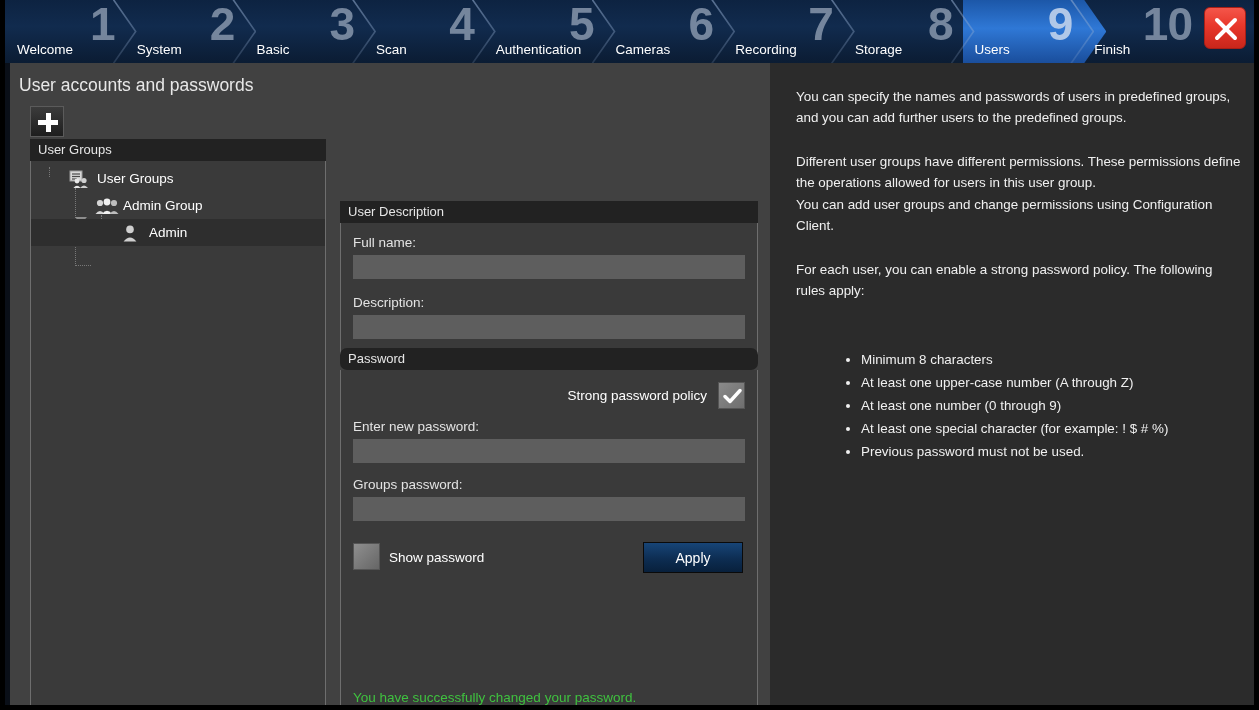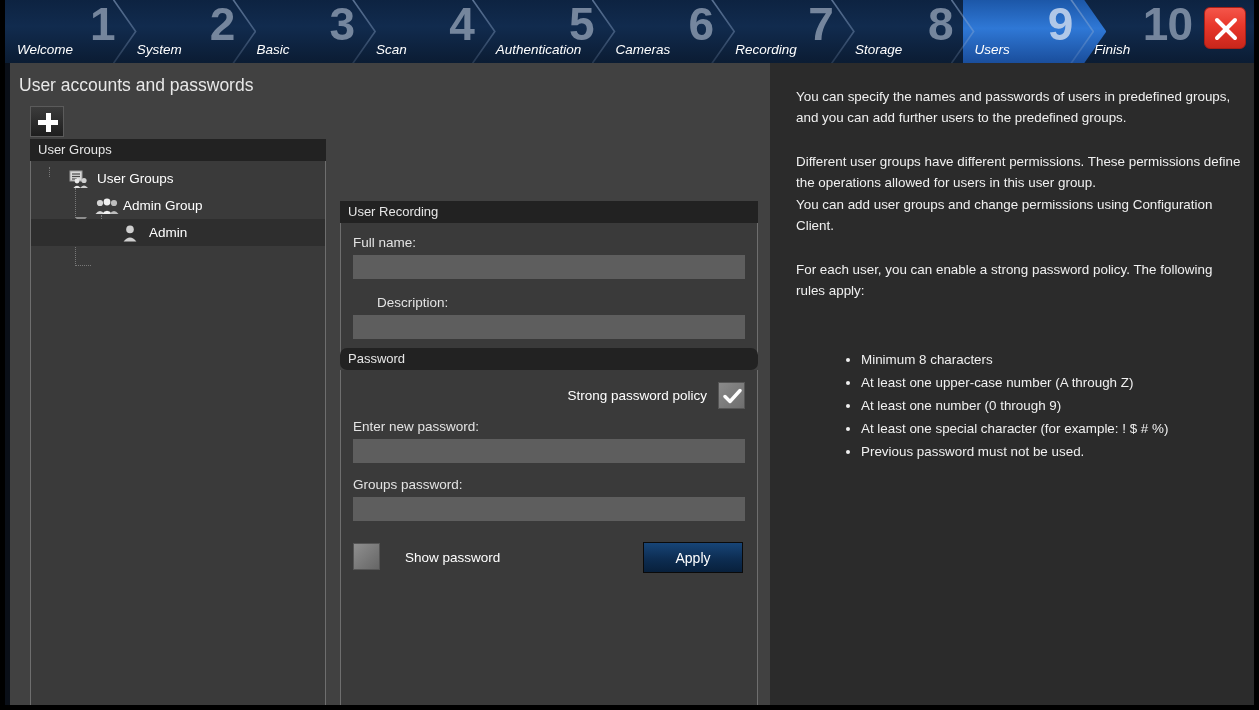--- a/index.html
+++ b/index.html
@@ -60,21 +60,20 @@
   .step.active .step-num {
     color: #b9cdea;
     opacity: 0.95;
   }
   .step-label {
     position: absolute;
     left: 12px; bottom: 6px;
     font-size: 13.5px;
     color: #ffffff;
     white-space: nowrap;
-    font-style: italic;
   }
   .step-sep {
     position: absolute;
     top: 0;
     width: 24px; height: 63px;
     pointer-events: none;
   }
   .step-sep::after {
     content: "";
     position: absolute;
@@ -405,49 +404,50 @@
           <svg width="20" height="18" viewBox="0 0 20 18">
             <circle cx="9" cy="5.4" r="3.8" fill="#cfcfcf"></circle>
             <path d="M2.6 17.5 q6.4-8 12.8 0 z" fill="#cfcfcf"></path>
           </svg>
         </span>
         <span class="tlabel">Admin</span>
       </div>
 
     </div>
 
-    <div class="panel-header" id="props-header">User Recording</div>
+    <div class="panel-header" id="props-header">User Description</div>
     <div class="panel-body" id="props-body">
       <span class="field-label" style="left:12px; top:12px;">Full name:</span>
       <input class="field-input" style="left: 12px; top: 32px; width: 392px;" value="">
-      <span class="field-label" style="left:12px; top:72px;margin-left:24px;">Description:</span>
+      <span class="field-label" style="left:12px; top:72px;">Description:</span>
       <input class="field-input" style="left: 12px; top: 92px; width: 392px;" value="">
     </div>
 
     <div class="panel-header" id="pwd-header">Password</div>
     <div class="panel-body" id="pwd-body">
 
       <span class="check-label" style="right:50px; top:18px;">Strong password policy</span>
       <span class="check-box" style="right:12px; top:12px;">
         <svg width="19" height="17" viewBox="0 0 19 17">
           <path d="M2 8.5 L7 13.5 L17 2.5" stroke="#ffffff" stroke-width="3.4" fill="none" stroke-linecap="round" stroke-linejoin="round"></path>
         </svg>
       </span>
 
       <span class="field-label" style="left:12px; top:49px;">Enter new password:</span>
       <input type="password" class="field-input" style="left: 12px; top: 69px; width: 392px;" value="">
 
       <span class="field-label" style="left:12px; top:107px;">Groups password:</span>
       <input type="password" class="field-input" style="left: 12px; top: 127px; width: 392px;" value="">
 
       <span class="check-box unchecked" style="left:12px; top:173px;"></span>
-      <span class="check-label" style="left:48px; top:180px;margin-left:16px;">Show password</span>
+      <span class="check-label" style="left:48px; top:180px;">Show password</span>
 
       <button id="apply-button" style="left:302px; top:172px;">Apply</button>
 
+      <span id="status-message" style="left:12px; top:320px;">You have successfully changed your password.</span>
     </div>
 
   </div>
 
   <div id="content-right">
     <p class="help-para" style="top:23px;">You can specify the names and passwords of users in predefined groups, and you can add further users to the predefined groups.</p>
     <p class="help-para" style="top:88px;">Different user groups have different permissions. These permissions define the operations allowed for users in this user group.</p>
     <p class="help-para" style="top:131px;">You can add user groups and change permissions using Configuration Client.</p>
     <p class="help-para" style="top:196px;">For each user, you can enable a strong password policy. The following rules apply:</p>
     <ul id="help-rules">

